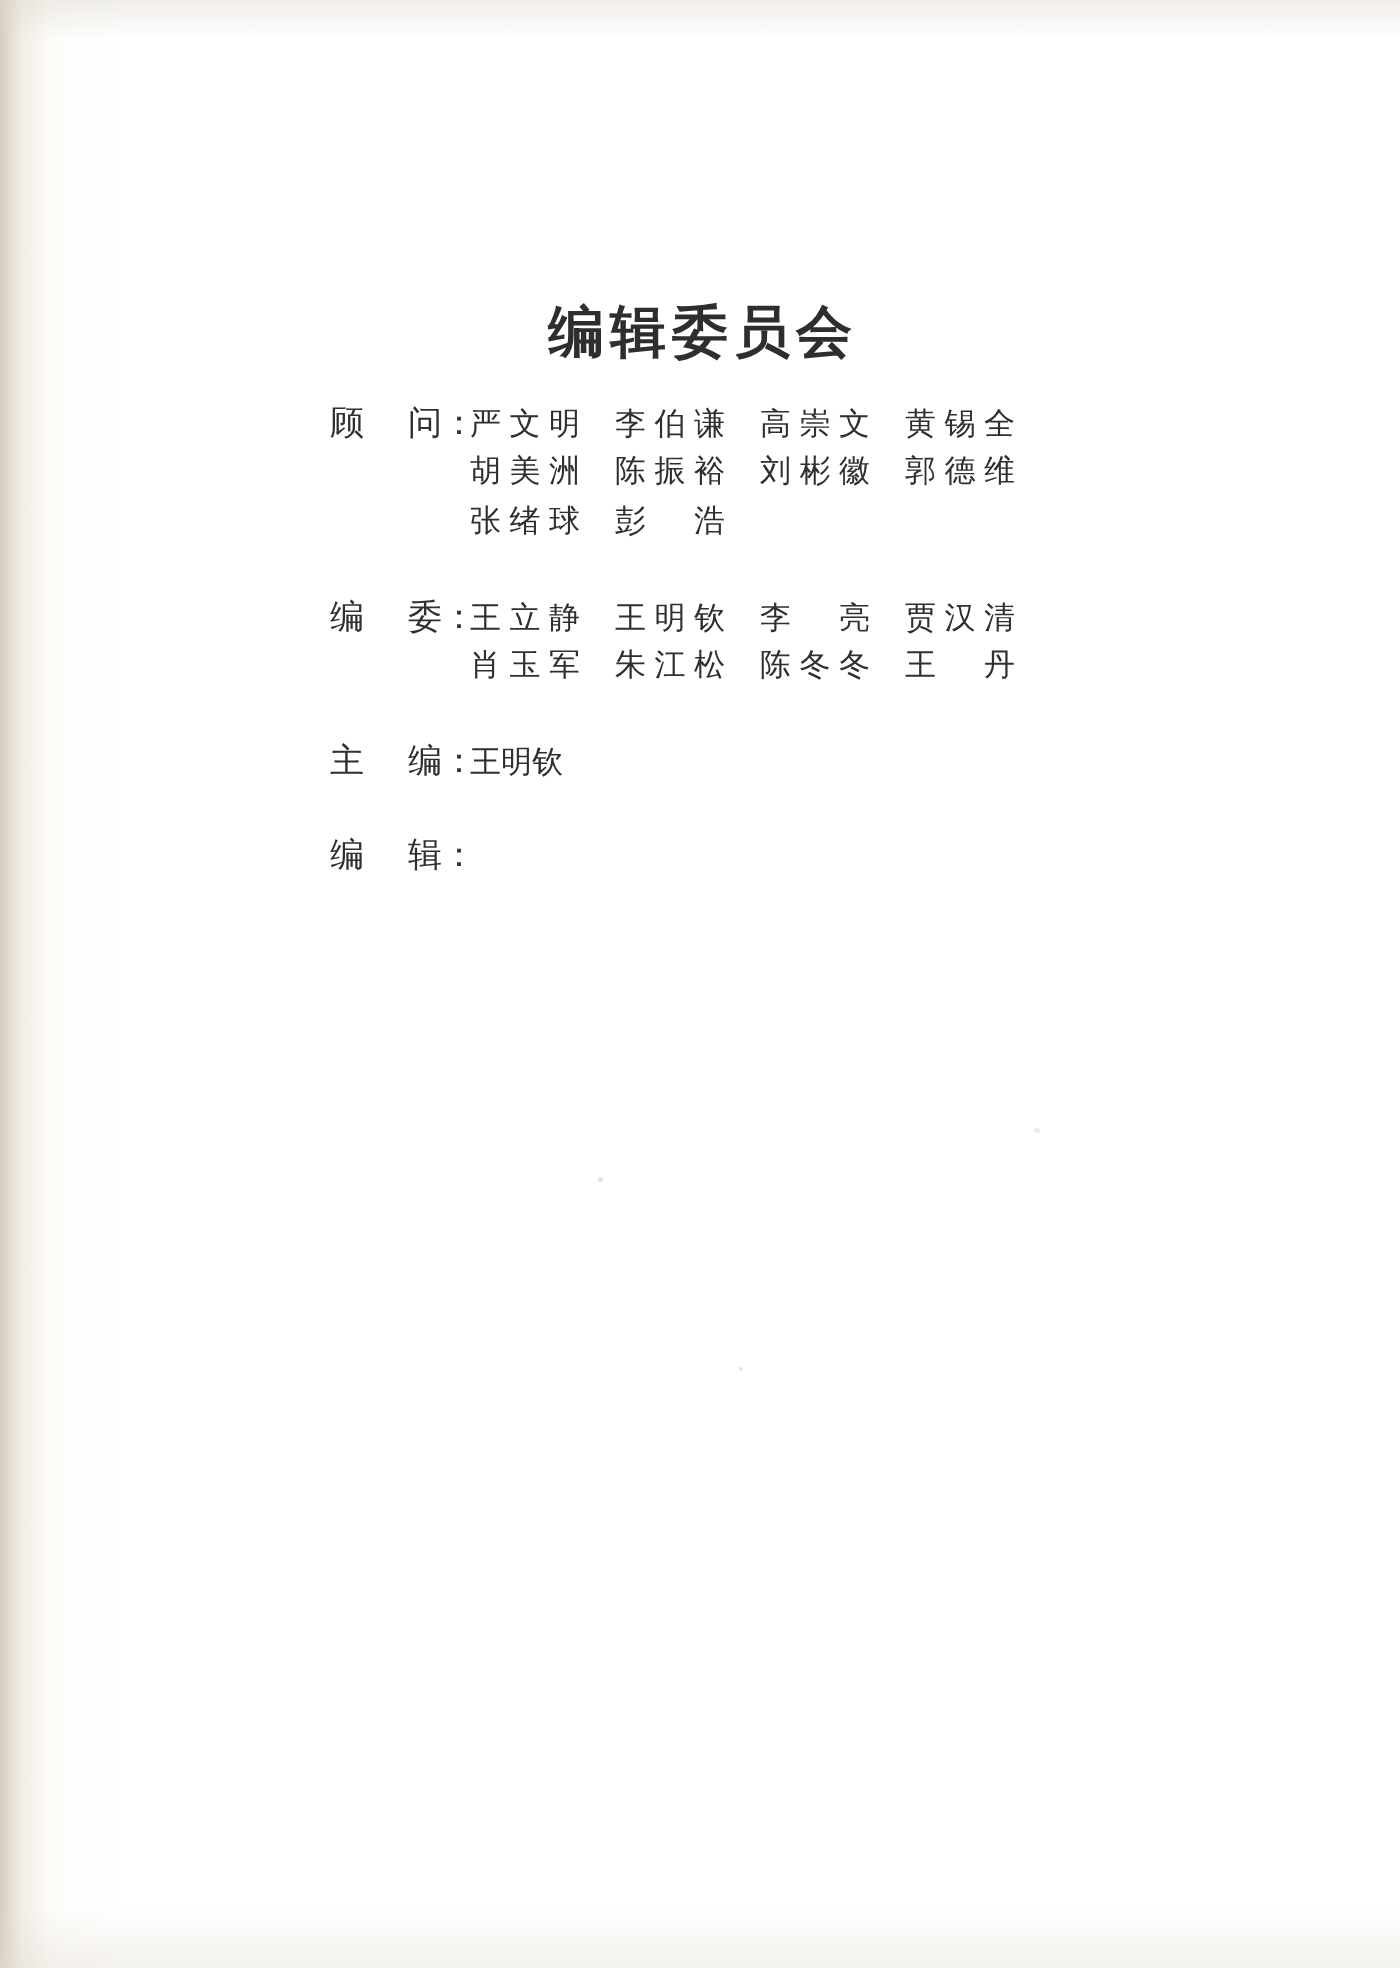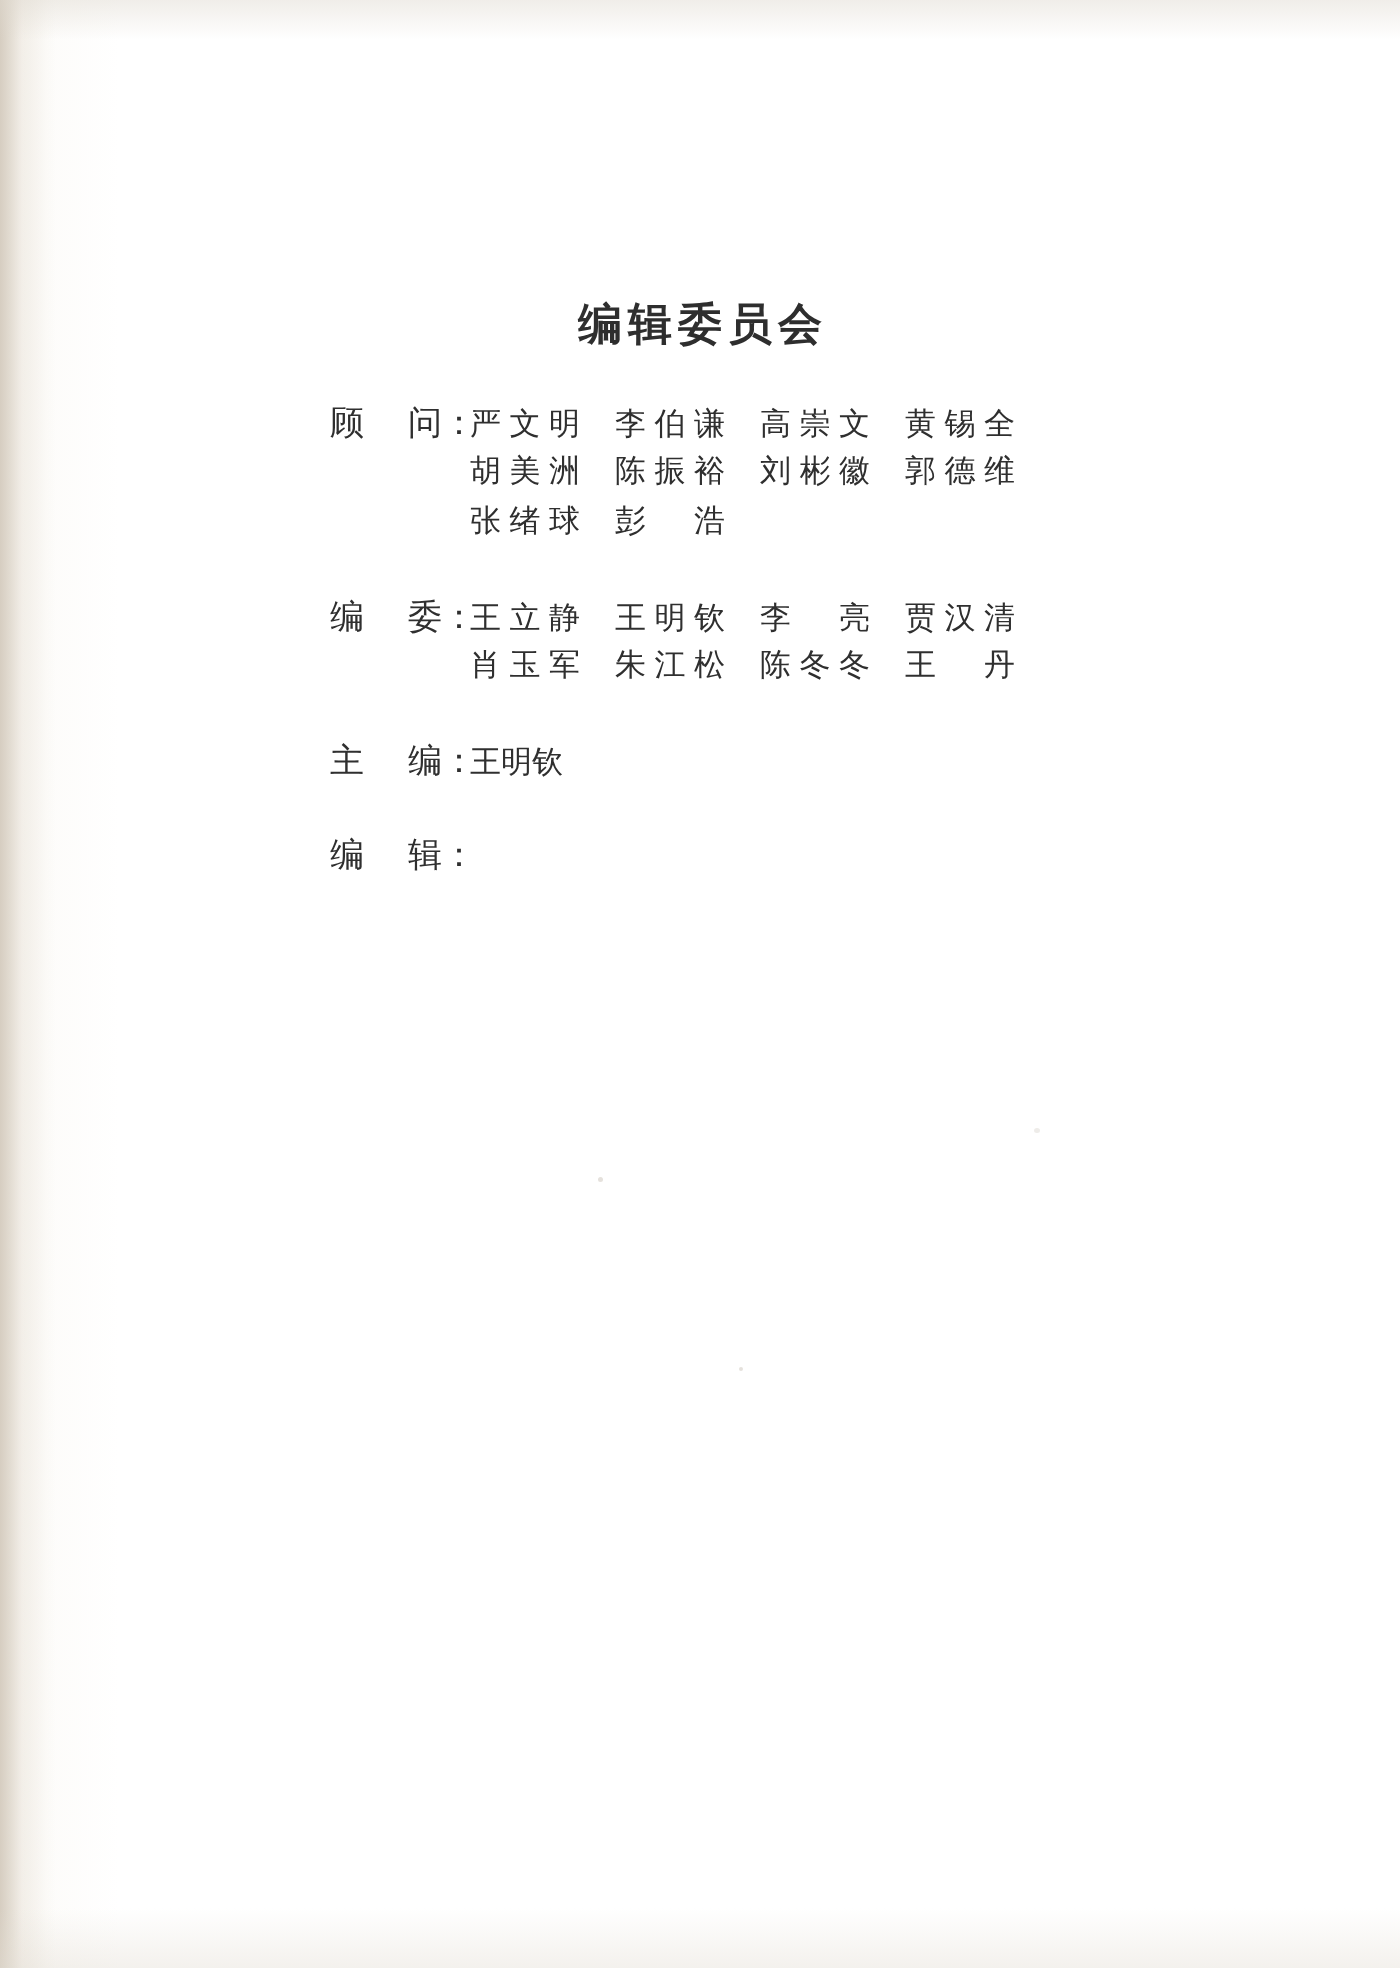--- a/index.html
+++ b/index.html
@@ -54,21 +54,21 @@
   }
 
   .doc-title {
     position: absolute;
     top: 295px;
     left: 0;
     width: 1400px;
     text-align: center;
     font-family: "DejaVu Serif", "Liberation Serif", serif;
     font-weight: bold;
-    font-size: 44px;
+    font-size: 56px;
     letter-spacing: 6px;
     color: #2e2e2e;
     text-indent: 6px;
   }
 
   .roster {
     position: absolute;
     top: 400px;
     left: 330px;
     width: 760px;

